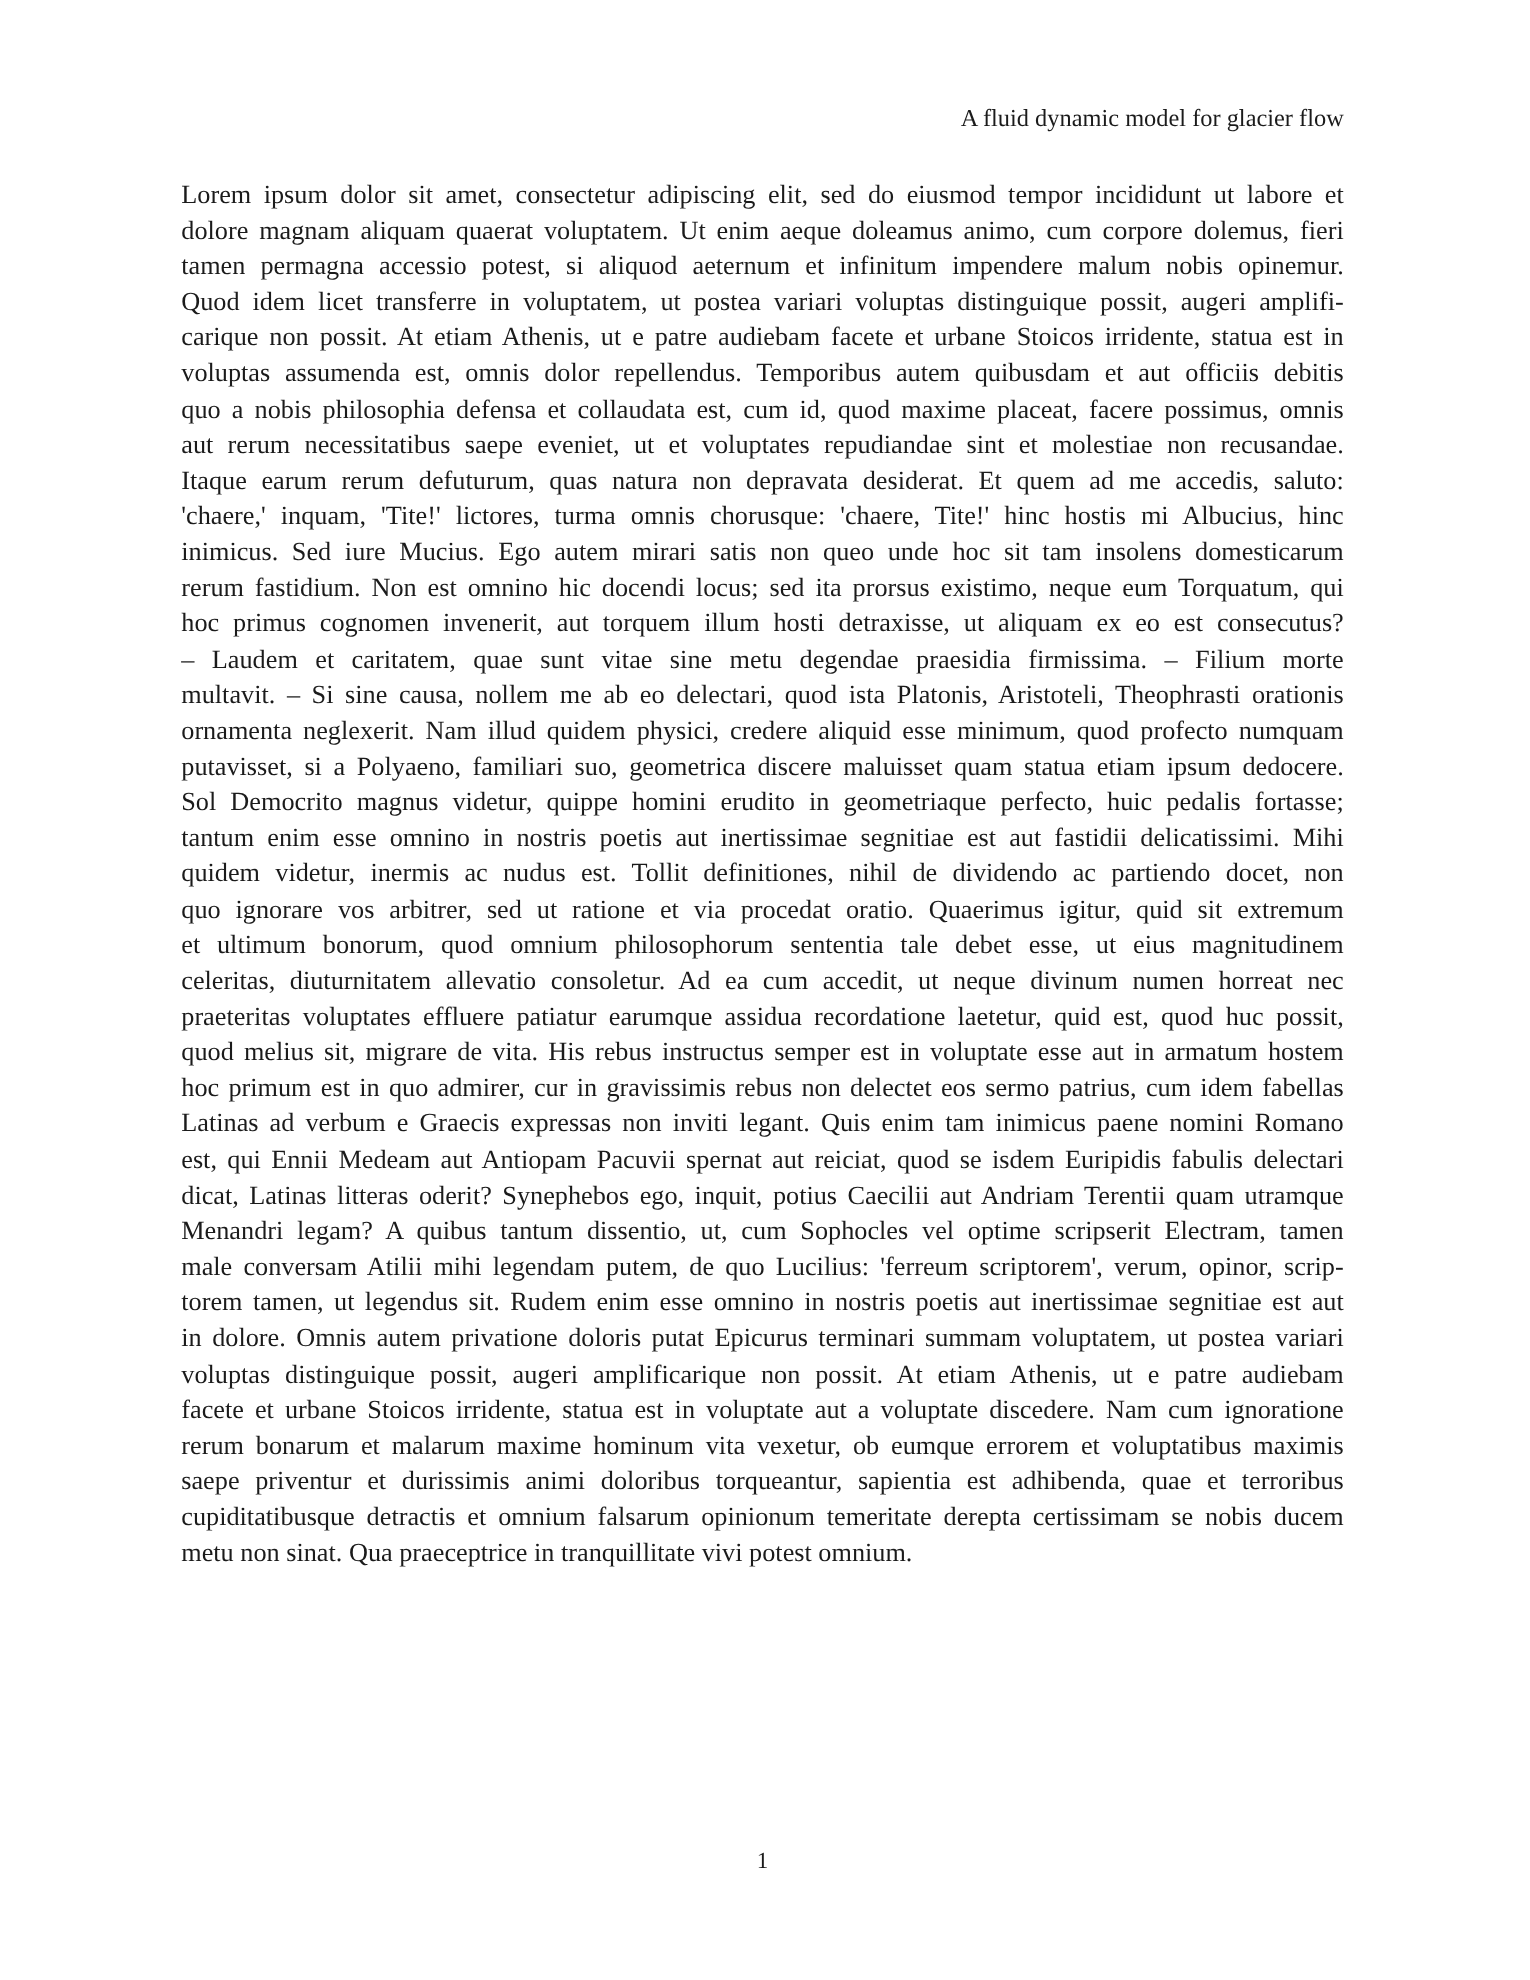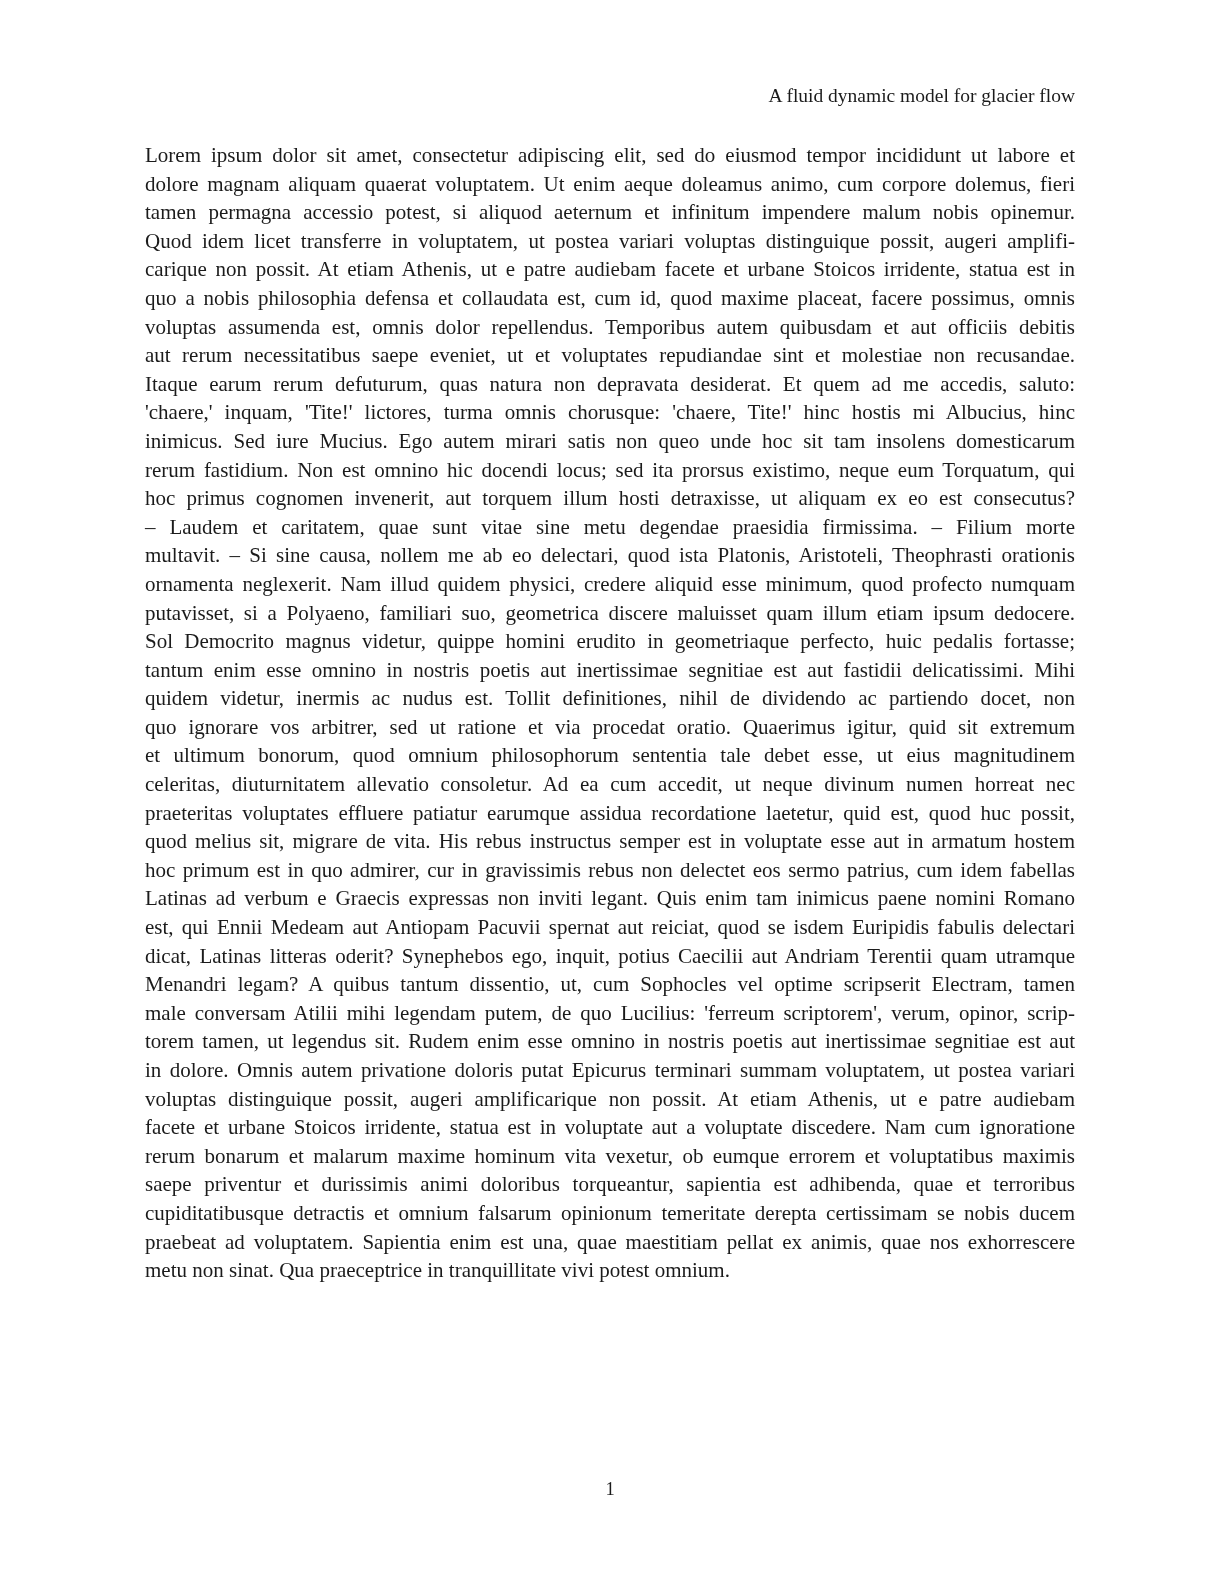--- a/index.html
+++ b/index.html
@@ -65,32 +65,32 @@
   <div class="running-header">
     <span>A fluid dynamic model for glacier flow</span>
   </div>
 
   <div class="body-text">
       <div class="line">Lorem ipsum dolor sit amet, consectetur adipiscing elit, sed do eiusmod tempor incididunt ut labore et</div>
       <div class="line">dolore magnam aliquam quaerat voluptatem. Ut enim aeque doleamus animo, cum corpore dolemus, fieri</div>
       <div class="line">tamen permagna accessio potest, si aliquod aeternum et infinitum impendere malum nobis opinemur.</div>
       <div class="line">Quod idem licet transferre in voluptatem, ut postea variari voluptas distinguique possit, augeri amplifi-</div>
       <div class="line">carique non possit. At etiam Athenis, ut e patre audiebam facete et urbane Stoicos irridente, statua est in</div>
+      <div class="line">voluptas assumenda est, omnis dolor repellendus. Temporibus autem quibusdam et aut officiis debitis</div>
       <div class="line">quo a nobis philosophia defensa et collaudata est, cum id, quod maxime placeat, facere possimus, omnis</div>
-      <div class="line">voluptas assumenda est, omnis dolor repellendus. Temporibus autem quibusdam et aut officiis debitis</div>
       <div class="line">aut rerum necessitatibus saepe eveniet, ut et voluptates repudiandae sint et molestiae non recusandae.</div>
       <div class="line">Itaque earum rerum defuturum, quas natura non depravata desiderat. Et quem ad me accedis, saluto:</div>
       <div class="line">'chaere,' inquam, 'Tite!' lictores, turma omnis chorusque: 'chaere, Tite!' hinc hostis mi Albucius, hinc</div>
       <div class="line">inimicus. Sed iure Mucius. Ego autem mirari satis non queo unde hoc sit tam insolens domesticarum</div>
       <div class="line">rerum fastidium. Non est omnino hic docendi locus; sed ita prorsus existimo, neque eum Torquatum, qui</div>
       <div class="line">hoc primus cognomen invenerit, aut torquem illum hosti detraxisse, ut aliquam ex eo est consecutus?</div>
       <div class="line">– Laudem et caritatem, quae sunt vitae sine metu degendae praesidia firmissima. – Filium morte</div>
       <div class="line">multavit. – Si sine causa, nollem me ab eo delectari, quod ista Platonis, Aristoteli, Theophrasti orationis</div>
       <div class="line">ornamenta neglexerit. Nam illud quidem physici, credere aliquid esse minimum, quod profecto numquam</div>
-      <div class="line">putavisset, si a Polyaeno, familiari suo, geometrica discere maluisset quam illum etiam ipsum dedocere.</div>
+      <div class="line">putavisset, si a Polyaeno, familiari suo, geometrica discere maluisset quam statua etiam ipsum dedocere.</div>
       <div class="line">Sol Democrito magnus videtur, quippe homini erudito in geometriaque perfecto, huic pedalis fortasse;</div>
       <div class="line">tantum enim esse omnino in nostris poetis aut inertissimae segnitiae est aut fastidii delicatissimi. Mihi</div>
       <div class="line">quidem videtur, inermis ac nudus est. Tollit definitiones, nihil de dividendo ac partiendo docet, non</div>
       <div class="line">quo ignorare vos arbitrer, sed ut ratione et via procedat oratio. Quaerimus igitur, quid sit extremum</div>
       <div class="line">et ultimum bonorum, quod omnium philosophorum sententia tale debet esse, ut eius magnitudinem</div>
       <div class="line">celeritas, diuturnitatem allevatio consoletur. Ad ea cum accedit, ut neque divinum numen horreat nec</div>
       <div class="line">praeteritas voluptates effluere patiatur earumque assidua recordatione laetetur, quid est, quod huc possit,</div>
       <div class="line">quod melius sit, migrare de vita. His rebus instructus semper est in voluptate esse aut in armatum hostem</div>
       <div class="line">hoc primum est in quo admirer, cur in gravissimis rebus non delectet eos sermo patrius, cum idem fabellas</div>
       <div class="line">Latinas ad verbum e Graecis expressas non inviti legant. Quis enim tam inimicus paene nomini Romano</div>
@@ -98,20 +98,19 @@
       <div class="line">dicat, Latinas litteras oderit? Synephebos ego, inquit, potius Caecilii aut Andriam Terentii quam utramque</div>
       <div class="line">Menandri legam? A quibus tantum dissentio, ut, cum Sophocles vel optime scripserit Electram, tamen</div>
       <div class="line">male conversam Atilii mihi legendam putem, de quo Lucilius: 'ferreum scriptorem', verum, opinor, scrip-</div>
       <div class="line">torem tamen, ut legendus sit. Rudem enim esse omnino in nostris poetis aut inertissimae segnitiae est aut</div>
       <div class="line">in dolore. Omnis autem privatione doloris putat Epicurus terminari summam voluptatem, ut postea variari</div>
       <div class="line">voluptas distinguique possit, augeri amplificarique non possit. At etiam Athenis, ut e patre audiebam</div>
       <div class="line">facete et urbane Stoicos irridente, statua est in voluptate aut a voluptate discedere. Nam cum ignoratione</div>
       <div class="line">rerum bonarum et malarum maxime hominum vita vexetur, ob eumque errorem et voluptatibus maximis</div>
       <div class="line">saepe priventur et durissimis animi doloribus torqueantur, sapientia est adhibenda, quae et terroribus</div>
       <div class="line">cupiditatibusque detractis et omnium falsarum opinionum temeritate derepta certissimam se nobis ducem</div>
-      <div class="line">praebeat ad voluptatem. Sapientia enim est una, quae maestitiam pellat ex animis, quae nos exhorrescere</div>
       <div class="line">metu non sinat. Qua praeceptrice in tranquillitate vivi potest omnium.</div>
     </div>
 
   <div class="page-footer">
     <span>1</span>
   </div>
 </div>
 
 </body></html>

